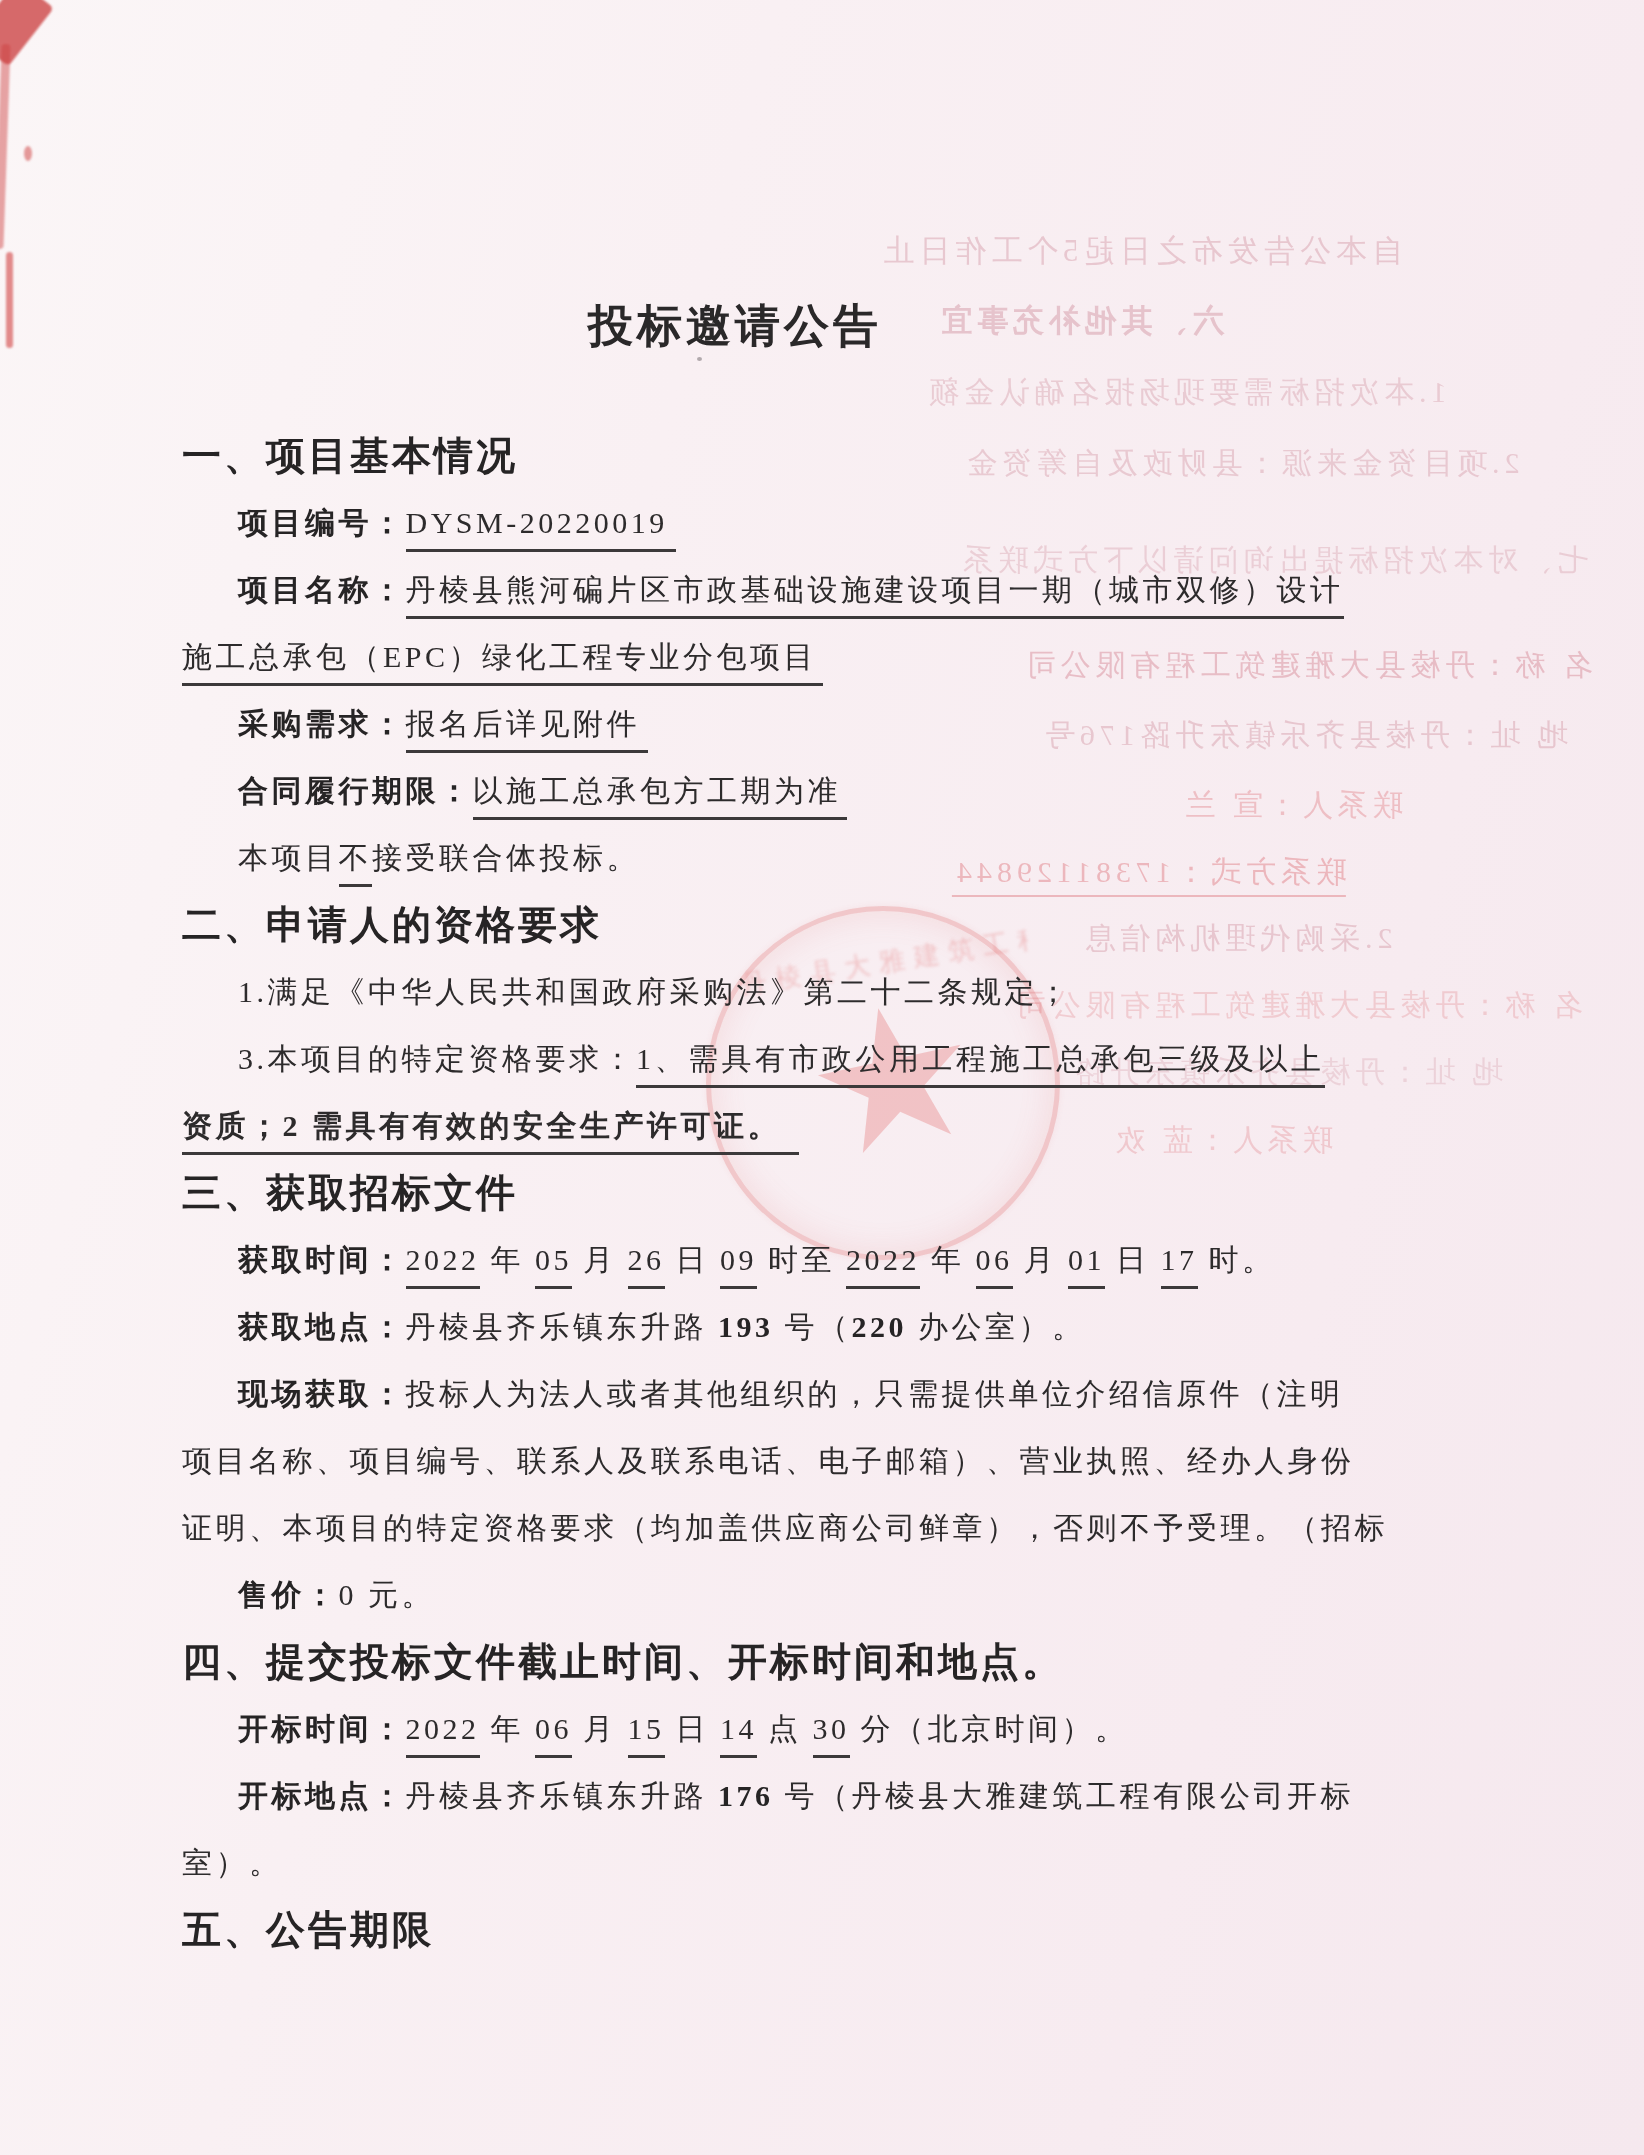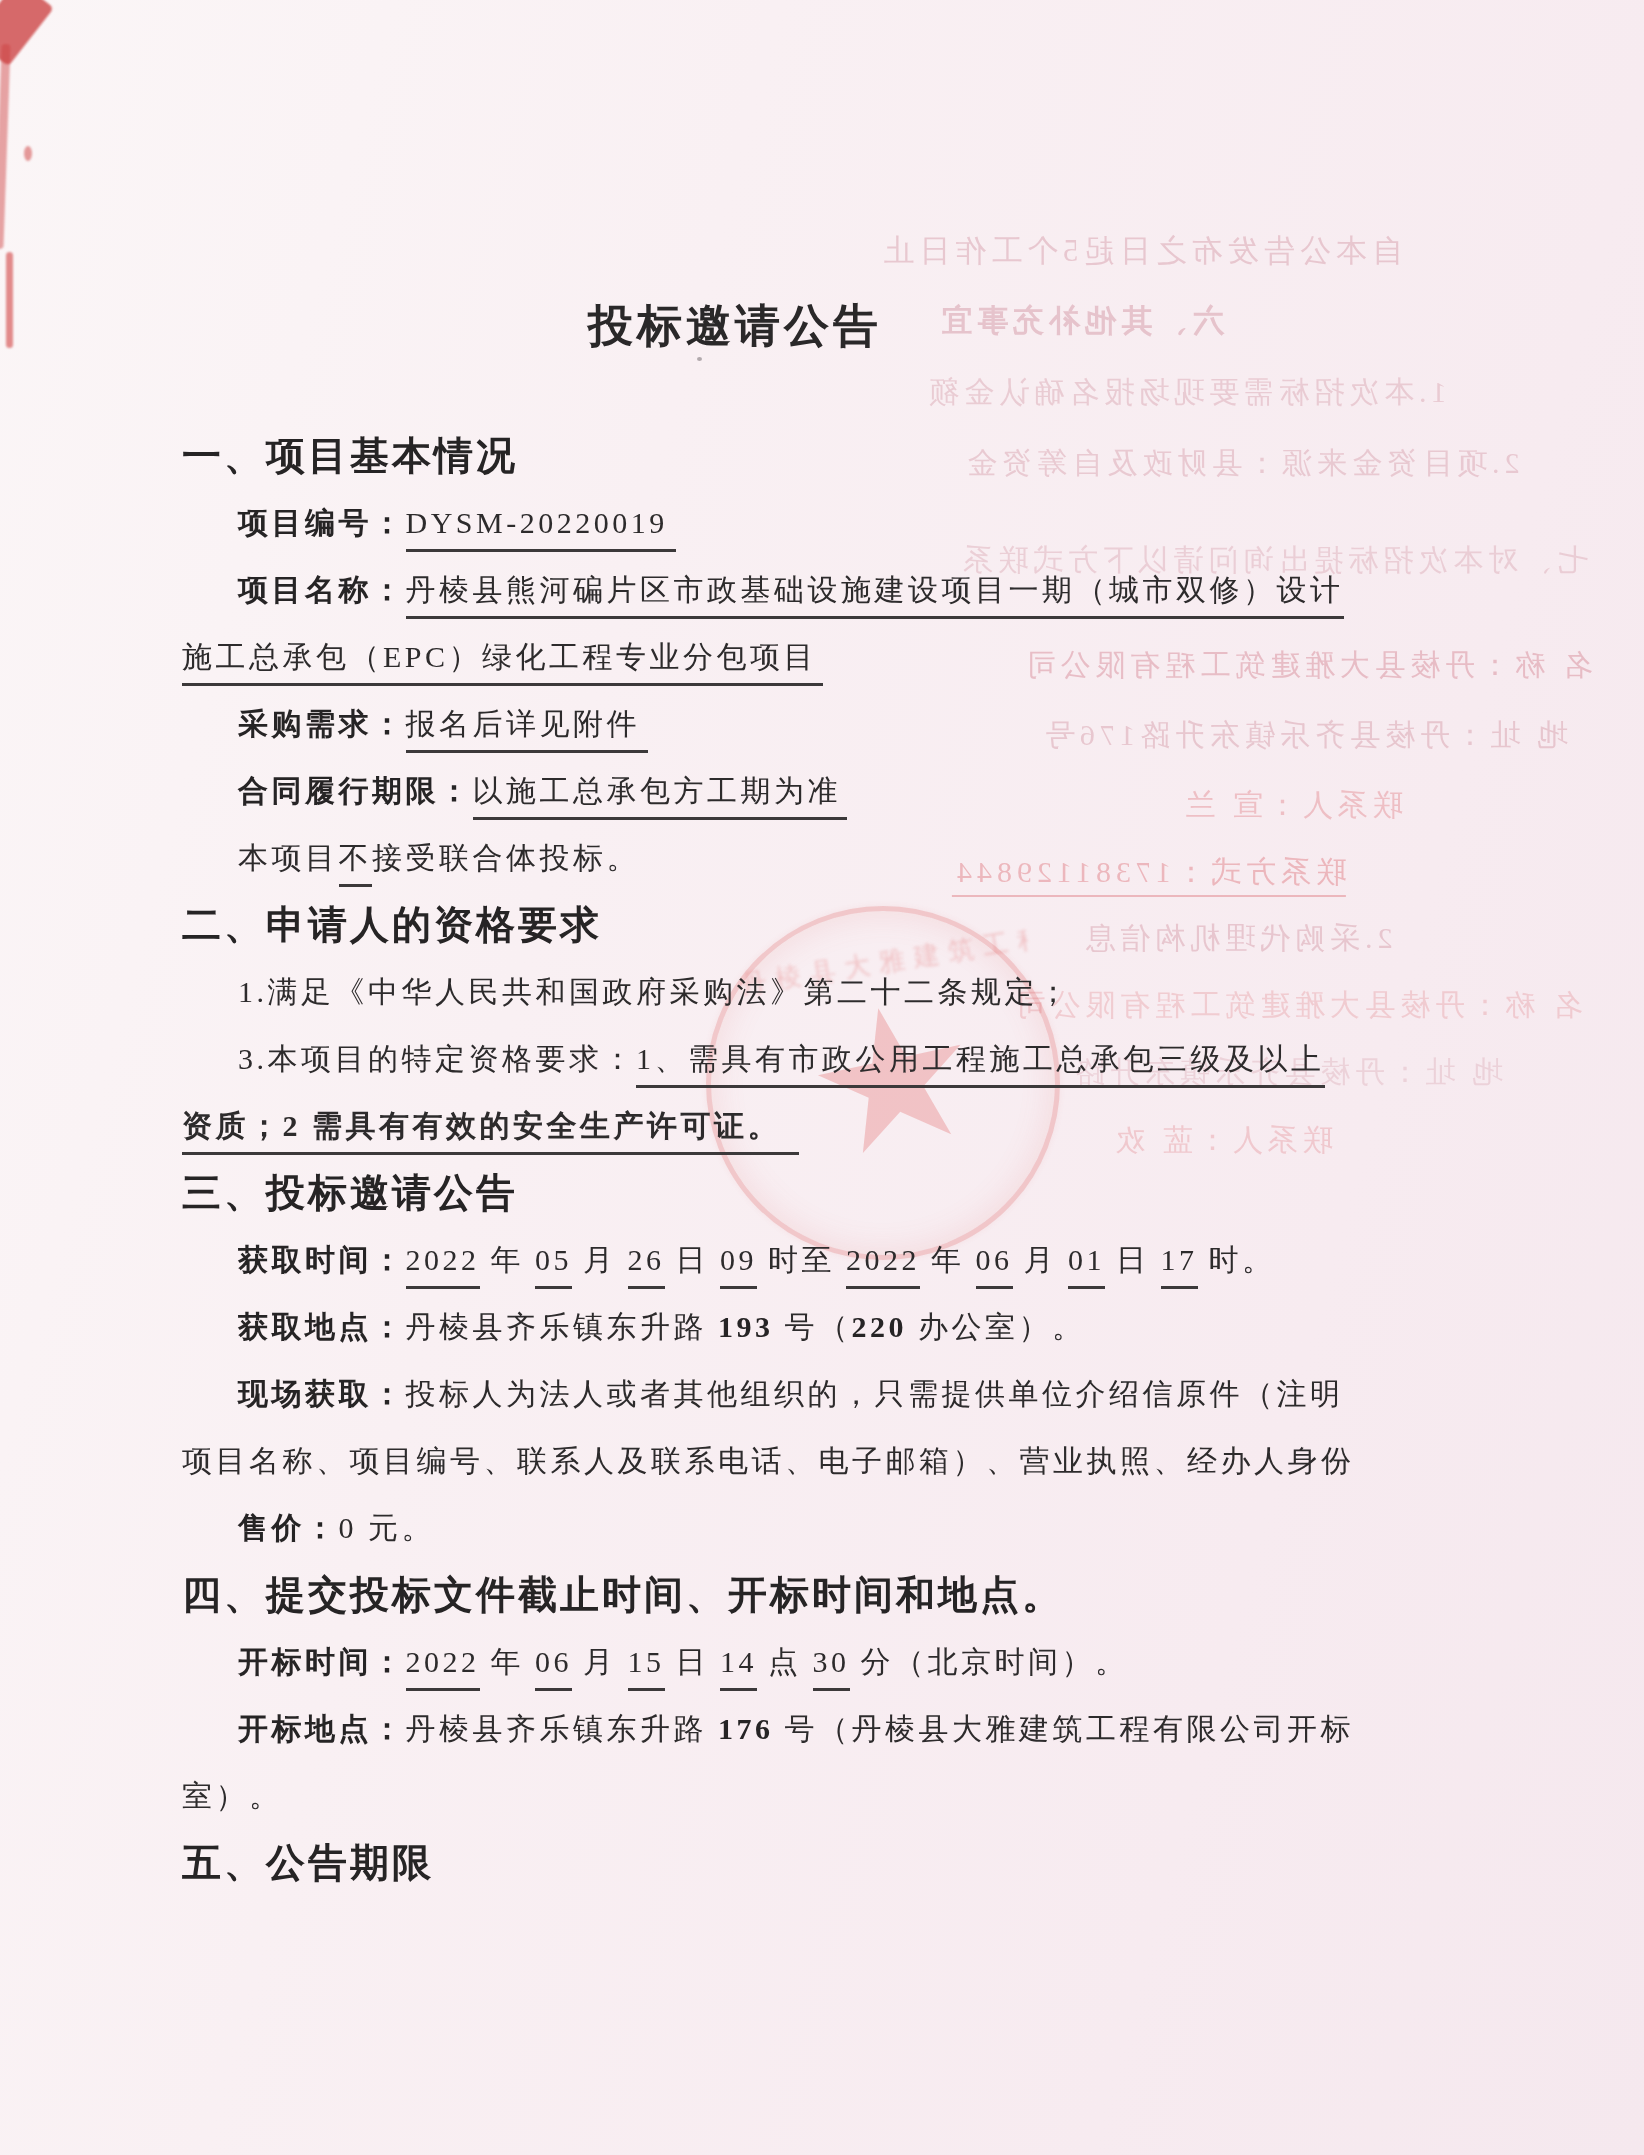--- a/index.html
+++ b/index.html
@@ -110,25 +110,26 @@
       <div class="line indent"><span class="b">项目编号：</span><span class="u" style="padding-right: 8px;">DYSM-20220019</span></div>
       <div class="line indent"><span class="b">项目名称：</span><span class="u">丹棱县熊河碥片区市政基础设施建设项目一期（城市双修）设计</span></div>
       <div class="line"><span class="u" style="padding-right: 6px;">施工总承包（EPC）绿化工程专业分包项目</span></div>
       <div class="line indent"><span class="b">采购需求：</span><span class="u" style="padding-right: 8px;">报名后详见附件</span></div>
       <div class="line indent"><span class="b">合同履行期限：</span><span class="u" style="padding-right: 6px;">以施工总承包方工期为准</span></div>
       <div class="line indent"><span>本项目</span><span class="u">不</span><span>接受联合体投标。</span></div>
       <div class="line heading"><span class="b">二、申请人的资格要求</span></div>
       <div class="line indent"><span>1.满足《中华人民共和国政府采购法》第二十二条规定；</span></div>
       <div class="line indent"><span>3.本项目的特定资格要求：</span><span class="u">1、需具有市政公用工程施工总承包三级及以上</span></div>
       <div class="line"><span class="u" style="padding-right: 18px; font-weight: bold;">资质；2 需具有有效的安全生产许可证。</span></div>
-      <div class="line heading"><span class="b">三、投标邀请公告</span></div>
+      <div class="line heading"><span class="b">三、获取招标文件</span></div>
       <div class="line indent"><span class="b">获取时间：</span><span class="u">2022</span><span> 年 </span><span class="u">05</span><span> 月 </span><span class="u">26</span><span> 日 </span><span class="u">09</span><span> 时至 </span><span class="u">2022</span><span> 年 </span><span class="u">06</span><span> 月 </span><span class="u">01</span><span> 日 </span><span class="u">17</span><span> 时。</span></div>
       <div class="line indent"><span class="b">获取地点：</span><span>丹棱县齐乐镇东升路 </span><span class="b">193</span><span> 号（</span><span class="b">220</span><span> 办公室）。</span></div>
       <div class="line indent"><span class="b">现场获取：</span><span>投标人为法人或者其他组织的，只需提供单位介绍信原件（注明</span></div>
       <div class="line"><span>项目名称、项目编号、联系人及联系电话、电子邮箱）、营业执照、经办人身份</span></div>
+      <div class="line"><span>证明、本项目的特定资格要求（均加盖供应商公司鲜章），否则不予受理。（招标</span></div>
       <div class="line indent"><span class="b">售价：</span><span>0 元。</span></div>
       <div class="line heading"><span class="b">四、提交投标文件截止时间、开标时间和地点。</span></div>
       <div class="line indent"><span class="b">开标时间：</span><span class="u">2022</span><span> 年 </span><span class="u">06</span><span> 月 </span><span class="u">15</span><span> 日 </span><span class="u">14</span><span> 点 </span><span class="u">30</span><span> 分（北京时间）。</span></div>
       <div class="line indent"><span class="b">开标地点：</span><span>丹棱县齐乐镇东升路 </span><span class="b">176</span><span> 号（丹棱县大雅建筑工程有限公司开标</span></div>
       <div class="line"><span>室）。</span></div>
       <div class="line heading"><span class="b">五、公告期限</span></div>
     </div>
 
 </div>
 

